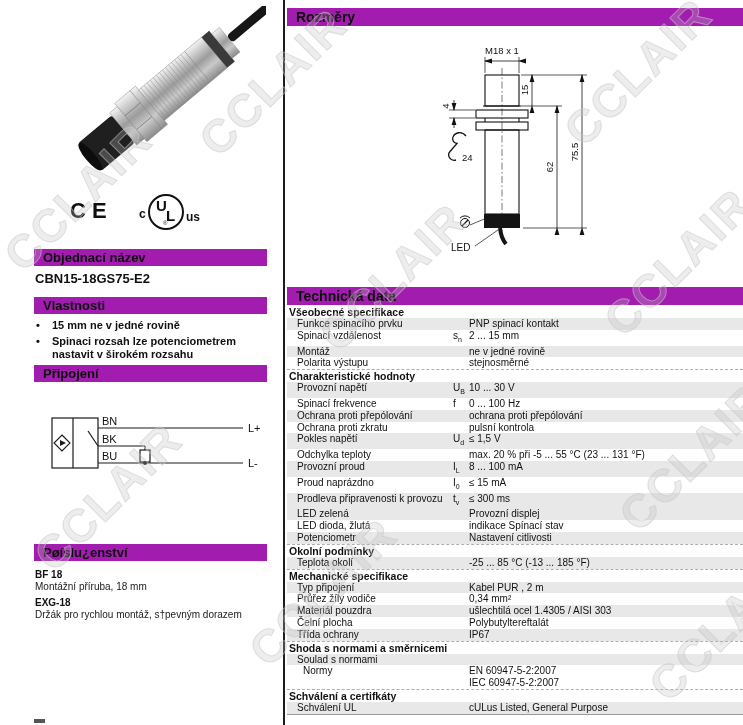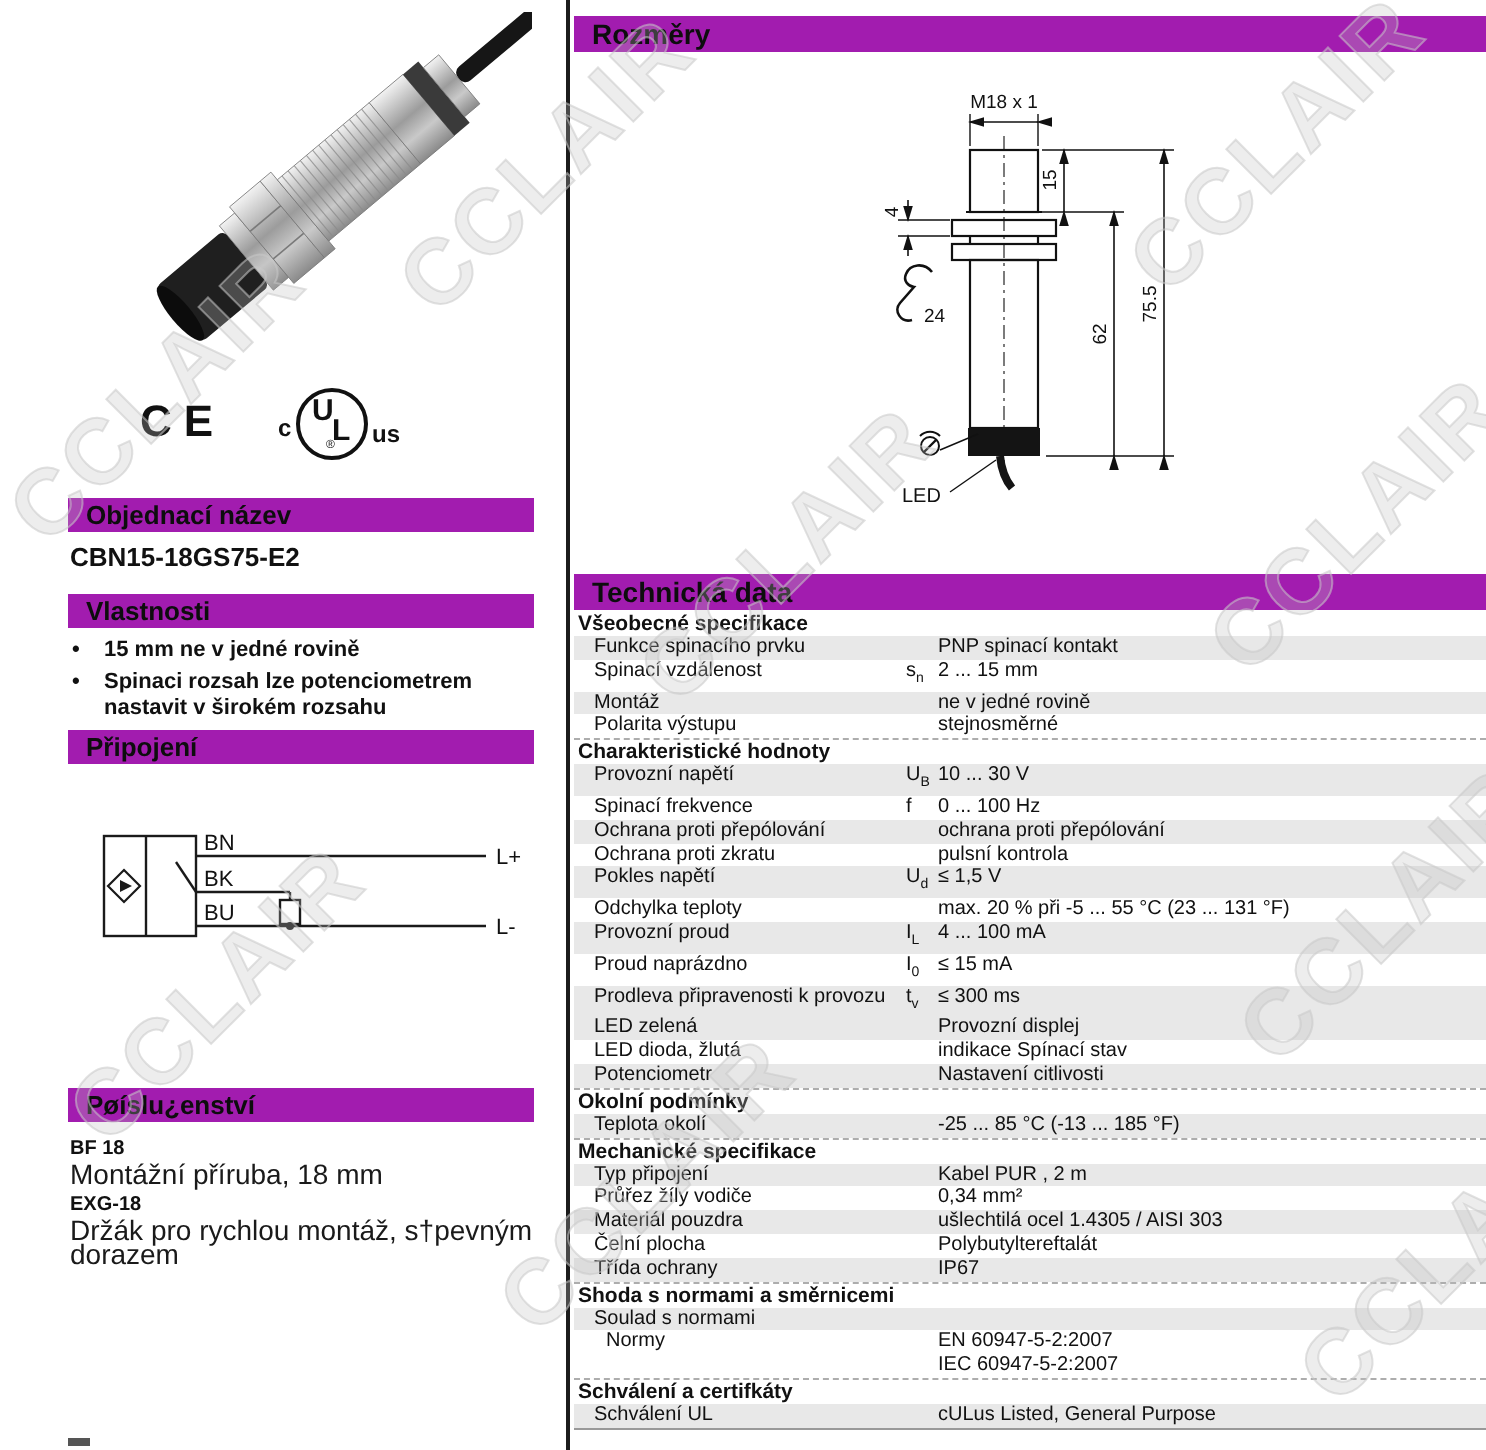--- a/index.html
+++ b/index.html
@@ -15,21 +15,21 @@
   .bar-left{left:34px;width:233px;font-size:13px;}
   .bar-right{left:287px;width:456px;font-size:14px;height:18px;line-height:18px;}
   .order-value{position:absolute;left:35px;top:271px;font-size:13px;font-weight:bold;z-index:1;}
   
   .features{position:absolute;left:36px;top:319px;width:230px;z-index:1;}
   .feat{display:flex;font-size:11px;font-weight:bold;line-height:13px;margin-bottom:3px;}
   .feat .dot{width:16px;flex:0 0 16px;}
   
   .accessories{position:absolute;left:35px;top:565px;width:232px;z-index:1;}
   .acc-name{font-size:10px;font-weight:bold;line-height:13px;margin-top:3px;}
-  .acc-desc{font-size:14px;line-height:12px;color:#1a1a1a;}
+  .acc-desc{font-size:10px;line-height:12px;color:#1a1a1a;}
   
   .ce-mark{position:absolute;left:70px;top:198px;font-size:22px;font-weight:bold;letter-spacing:6px;z-index:1;}
   .ul-wrap{position:absolute;left:139px;top:194px;width:70px;height:40px;z-index:1;}
   .ul-c{position:absolute;left:0;top:13px;font-size:12px;font-weight:bold;}
   .ul-circle{position:absolute;left:9px;top:0;width:32px;height:32px;border:2.5px solid #111;border-radius:50%;}
   .ul-u{position:absolute;left:6px;top:1px;font-size:15px;font-weight:bold;}
   .ul-l{position:absolute;left:16px;top:11px;font-size:15px;font-weight:bold;}
   .ul-r{position:absolute;left:13px;top:24px;font-size:6px;}
   .ul-us{position:absolute;left:47px;top:16px;font-size:12px;font-weight:bold;}
   
@@ -276,21 +276,21 @@
       <div class="t-val">≤ 1,5 V</div>
     </div>
     <div class="t-row">
       <div class="t-label">Odchylka teploty</div>
       <div class="t-sym"></div>
       <div class="t-val">max. 20 % při -5 ... 55 °C (23 ... 131 °F)</div>
     </div>
     <div class="t-row shade">
       <div class="t-label">Provozní proud</div>
       <div class="t-sym">I<sub>L</sub></div>
-      <div class="t-val">4 ... 100 mA</div>
+      <div class="t-val">8 ... 100 mA</div>
     </div>
     <div class="t-row">
       <div class="t-label">Proud naprázdno</div>
       <div class="t-sym">I<sub>0</sub></div>
       <div class="t-val">≤ 15 mA</div>
     </div>
     <div class="t-row shade">
       <div class="t-label">Prodleva připravenosti k provozu</div>
       <div class="t-sym">t<sub>v</sub></div>
       <div class="t-val">≤ 300 ms</div>

